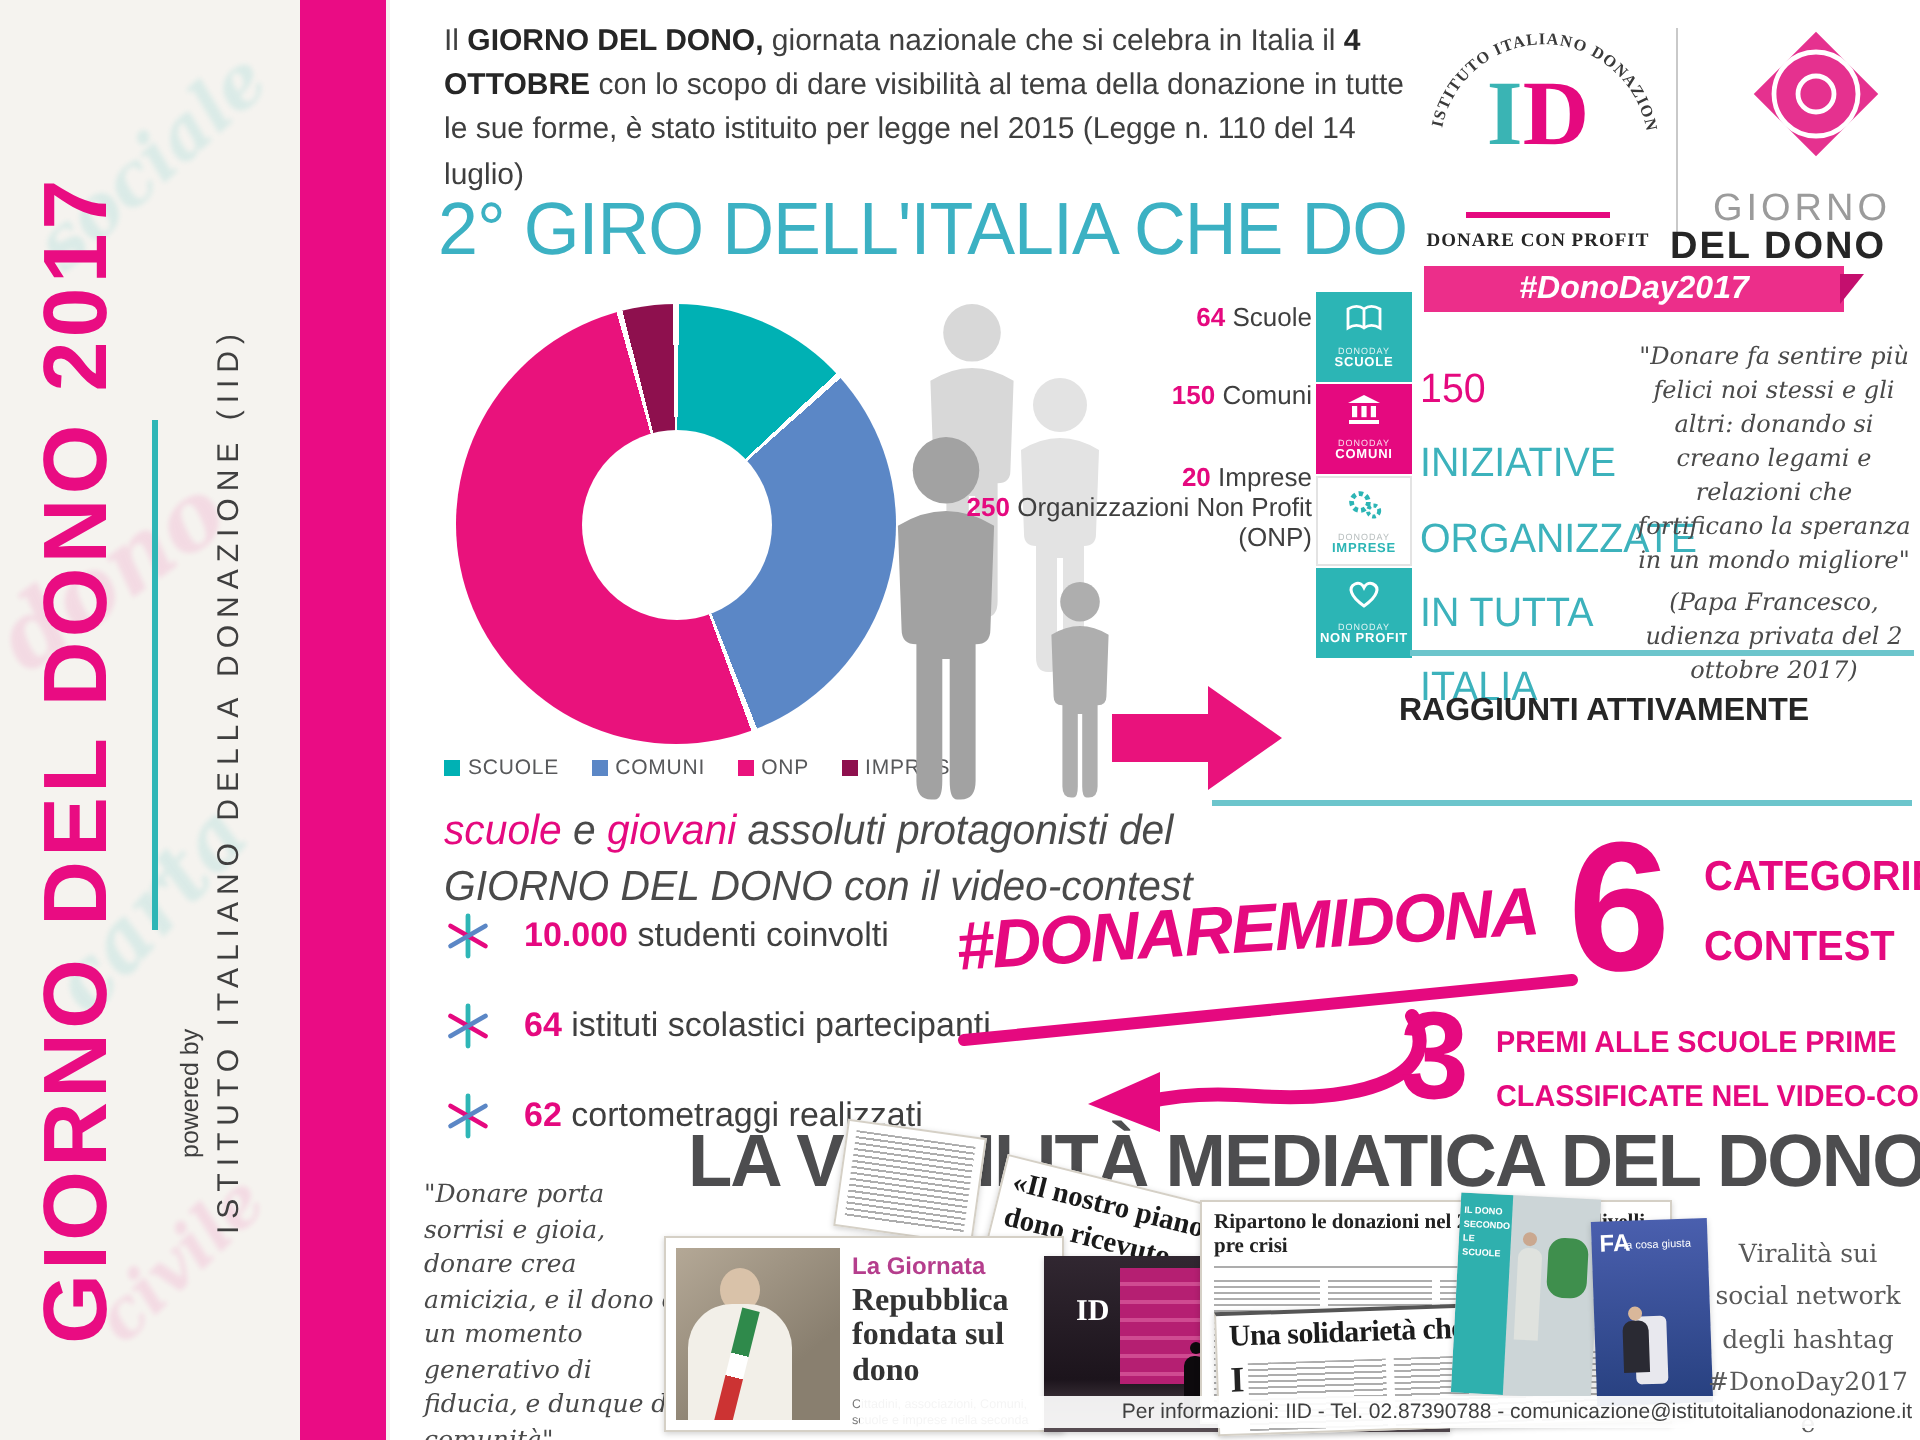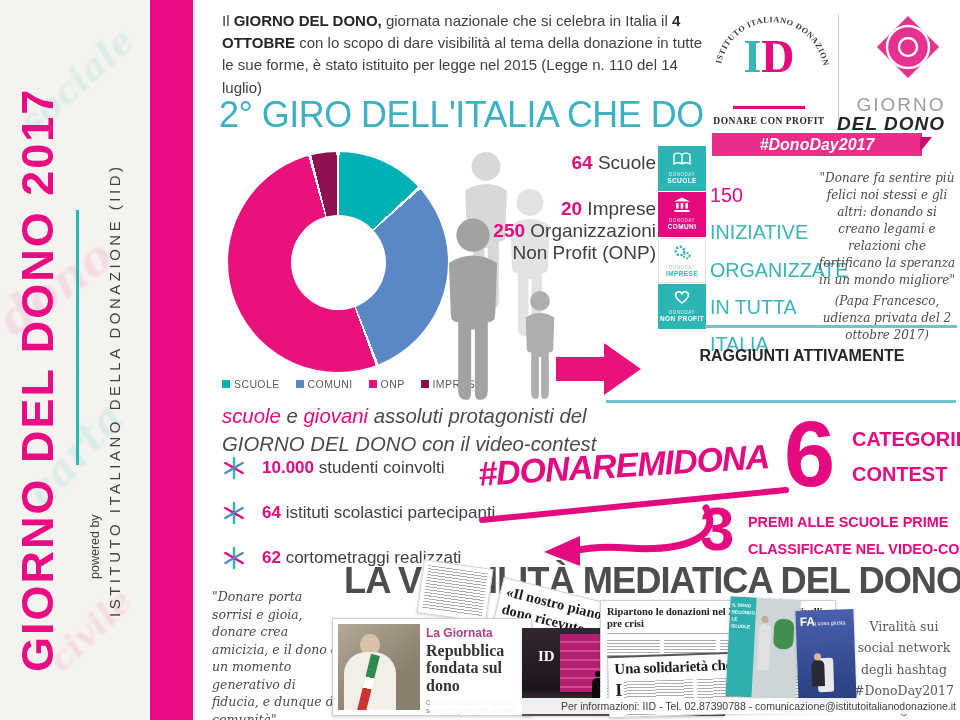--- a/index.html
+++ b/index.html
@@ -34,37 +34,37 @@
   .arc-svg{position:absolute;left:2px;top:2px;}
   .id-letters{position:absolute;left:34px;top:28px;width:64px;text-align:center;font-family:"Liberation Serif",serif;
     font-weight:bold;font-size:46px;line-height:1;}
   .id-i{color:#3ab4b4;} .id-d{color:#e5097f;}
   .id-underline{position:absolute;left:30px;top:100px;width:72px;height:3px;background:#e5097f;}
   .id-tagline{position:absolute;left:0;top:110px;width:132px;text-align:center;font-family:"Liberation Serif",serif;
     font-weight:bold;font-size:9.5px;letter-spacing:.5px;color:#262626;}
   .logo-divider{position:absolute;left:135px;top:8px;width:1px;height:112px;background:#c9c9c9;}
   .gdd-diamond{position:absolute;left:166px;top:0px;}
   .gdd-giorno{position:absolute;left:142px;top:88px;width:112px;text-align:center;font-size:19px;letter-spacing:2px;color:#9b9b9b;}
-  .gdd-deldono{position:absolute;left:130px;top:107px;width:112px;text-align:right;font-size:19px;font-weight:bold;letter-spacing:1px;color:#262626;font-style:italic;}
+  .gdd-deldono{position:absolute;left:130px;top:107px;width:112px;text-align:center;font-size:19px;font-weight:bold;letter-spacing:1px;color:#262626;}
   .ribbon{position:absolute;left:712px;top:133px;width:210px;height:23px;background:#ec2e8a;color:#fff;
     font-size:16px;font-weight:bold;font-style:italic;text-align:center;line-height:23px;}
   .ribbon:after{content:"";position:absolute;right:-10px;top:4px;border-top:15px solid #c40f6e;border-right:12px solid transparent;}
 
   
   .donut{position:absolute;left:228px;top:152px;width:220px;height:220px;border-radius:50%;}
   .donut:after{content:"";position:absolute;left:50%;top:50%;width:95px;height:95px;margin:-47.5px 0 0 -47.5px;border-radius:50%;background:#fff;}
   .legend{position:absolute;left:222px;top:378px;width:240px;display:flex;gap:16px;font-size:10.5px;letter-spacing:.4px;color:#58595b;}
   .lg-item{display:flex;align-items:center;gap:4px;white-space:nowrap;}
   .sw{display:inline-block;width:8px;height:8px;}
 
   
   .people{position:absolute;left:438px;top:148px;}
 
   
-  .stats{position:absolute;left:458px;top:152px;width:198px;text-align:right;font-size:19px;color:#3f3f3f;}
+  .stats{position:absolute;left:458px;top:152px;width:198px;text-align:right;font-size:13px;color:#3f3f3f;}
   .stat-row{margin-bottom:24px;line-height:1.15;}
   .stat-row.r2{margin-bottom:26px;} .stat-row.r3{margin-bottom:0;}
   .stat-num{color:#e5097f;font-weight:bold;}
   .badges{position:absolute;left:658px;top:146px;width:48px;}
   .badge{width:48px;height:45px;margin-bottom:1px;text-align:center;padding-top:4px;}
   .badge.teal{background:#2cb5b5;color:#fff;}
   .badge.pink{background:#e5097f;color:#fff;}
   .badge.white{background:#fff;border:1px solid #e3e3e3;color:#2cb5b5;}
   .badge .b-ic{height:18px;}
   .badge .b-l1{font-size:4.5px;letter-spacing:.5px;opacity:.85;}
@@ -214,20 +214,21 @@
       </symbol>
     </defs>
     <use href="#person" x="16" y="4" width="64" height="160" fill="#d8d8d8"></use>
     <use href="#person" x="62" y="40" width="60" height="152" fill="#e3e3e3"></use>
     <use href="#person" x="-2" y="70" width="74" height="186" fill="#a2a2a2"></use>
     <use href="#person" x="80" y="142" width="44" height="112" fill="#aeaeae"></use>
   </svg>
 
   <div class="stats" data-name="stats-column">
     <div class="stat-row" data-name="stat-scuole"><span class="stat-num">64</span><span> Scuole</span></div>
+    <div class="stat-row r2" data-name="stat-comuni"><span class="stat-num">150</span><span> Comuni</span></div>
     <div class="stat-row r3" data-name="stat-imprese"><span class="stat-num">20</span><span> Imprese</span></div>
     <div class="stat-row" data-name="stat-onp"><span class="stat-num">250</span><span> Organizzazioni Non Profit (ONP)</span></div>
   </div>
 
   <div class="badges" data-name="badge-column">
     <div class="badge teal" data-name="badge-scuole">
       <svg class="b-ic" data-name="book-icon" width="20" height="16" viewBox="0 0 20 16">
           <path d="M2,3.5 Q6.5,0.8 10,3.5 Q13.5,0.8 18,3.5 V13 Q13.5,10.4 10,13 Q6.5,10.4 2,13 Z M10,3.5 V13" fill="none" stroke="#fff" stroke-width="1.4"></path>
         </svg>
       <div class="b-l1">DONODAY</div><div class="b-l2">SCUOLE</div>

